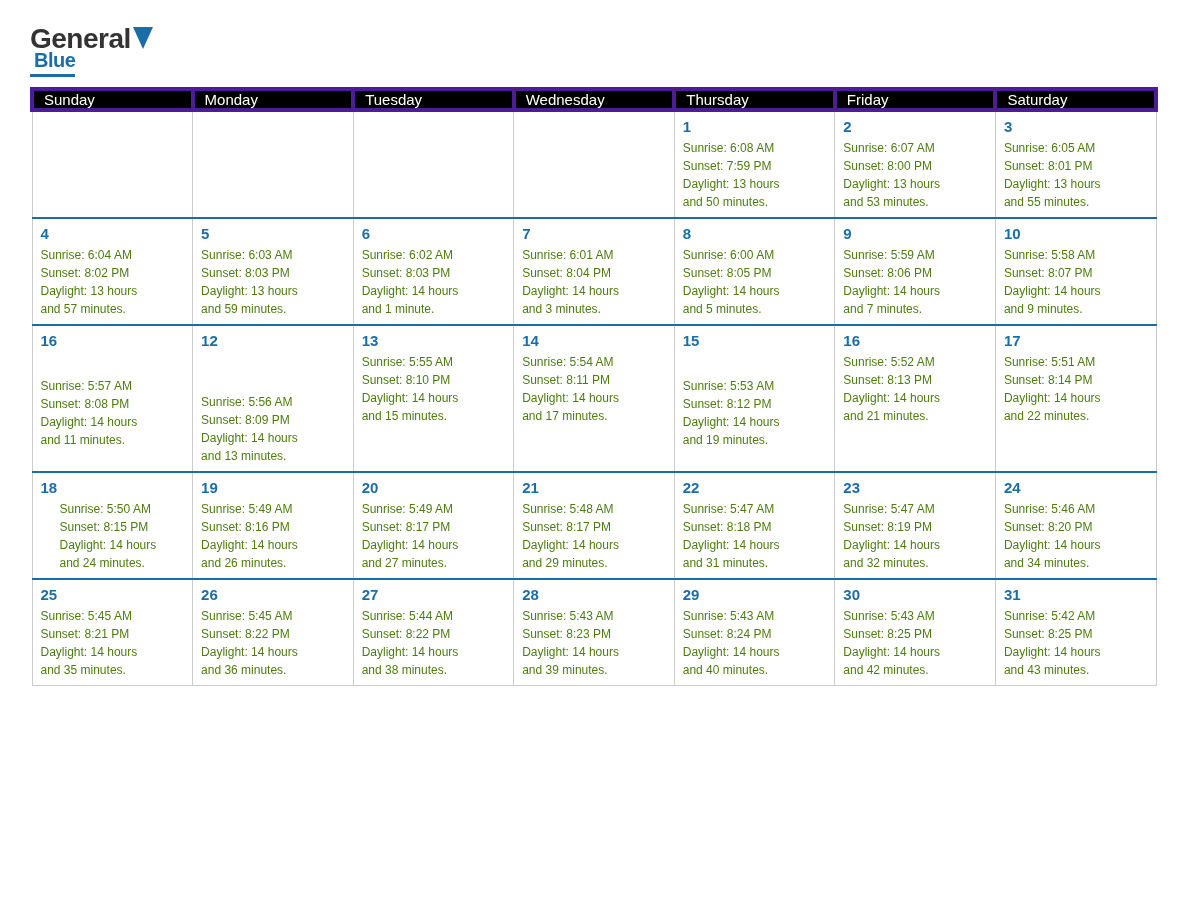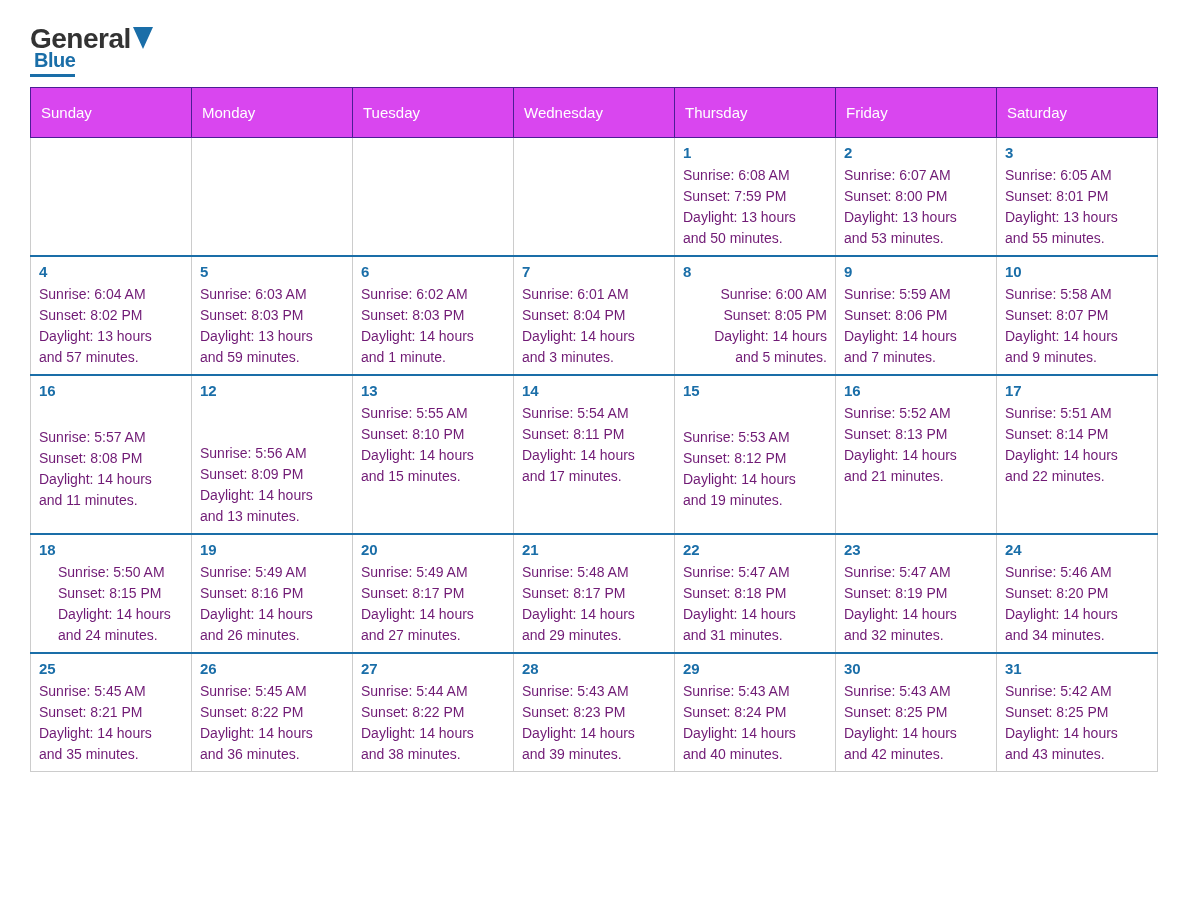--- a/index.html
+++ b/index.html
@@ -32,47 +32,47 @@
       font-size: 20px;
       color: #333;
       margin-top: 6px;
     }
     .calendar {
       width: 100%;
       border-collapse: collapse;
       margin-top: 10px;
     }
     .calendar th {
-      background-color: #d946ef;
+      background-color: #000000;
       color: #fff;
       text-align: left;
-      padding: 16px 10px;
+      padding: 0 10px;
       font-size: 15px;
       font-weight: normal;
-      border: 1px solid #4c1d95;
+      border: 4px solid #4c1d95;
     }
     .calendar td {
       vertical-align: top;
       border: 1px solid #ccc;
       padding: 6px 8px;
       width: calc(100% / 7);
       min-height: 100px;
       font-size: 13px;
       color: #333;
     }
     .day-number {
       font-size: 15px;
       color: #1a6ea8;
       font-weight: bold;
       display: block;
       margin-bottom: 4px;
     }
     .day-info {
-      font-size: 14px;
-      color: #701a75;
+      font-size: 12px;
+      color: #4d7c0f;
       line-height: 1.5;
     }
     .empty-cell {
       background: #fff;
     }
     tr.week-row td {
       border-top: 2px solid #1a6ea8;
     }
     tr.first-row td {
       border-top: none;
@@ -163,21 +163,21 @@
         </td>
         <td>
           <span class="day-number">7</span>
           <div class="day-info" style="white-space: pre-line;">Sunrise: 6:01 AM
 Sunset: 8:04 PM
 Daylight: 14 hours
 and 3 minutes.</div>
         </td>
         <td>
           <span class="day-number">8</span>
-          <div class="day-info" style="white-space: pre-line; text-align: right;">Sunrise: 6:00 AM
+          <div class="day-info" style="white-space: pre-line;">Sunrise: 6:00 AM
 Sunset: 8:05 PM
 Daylight: 14 hours
 and 5 minutes.</div>
         </td>
         <td>
           <span class="day-number">9</span>
           <div class="day-info" style="white-space: pre-line;">Sunrise: 5:59 AM
 Sunset: 8:06 PM
 Daylight: 14 hours
 and 7 minutes.</div>

